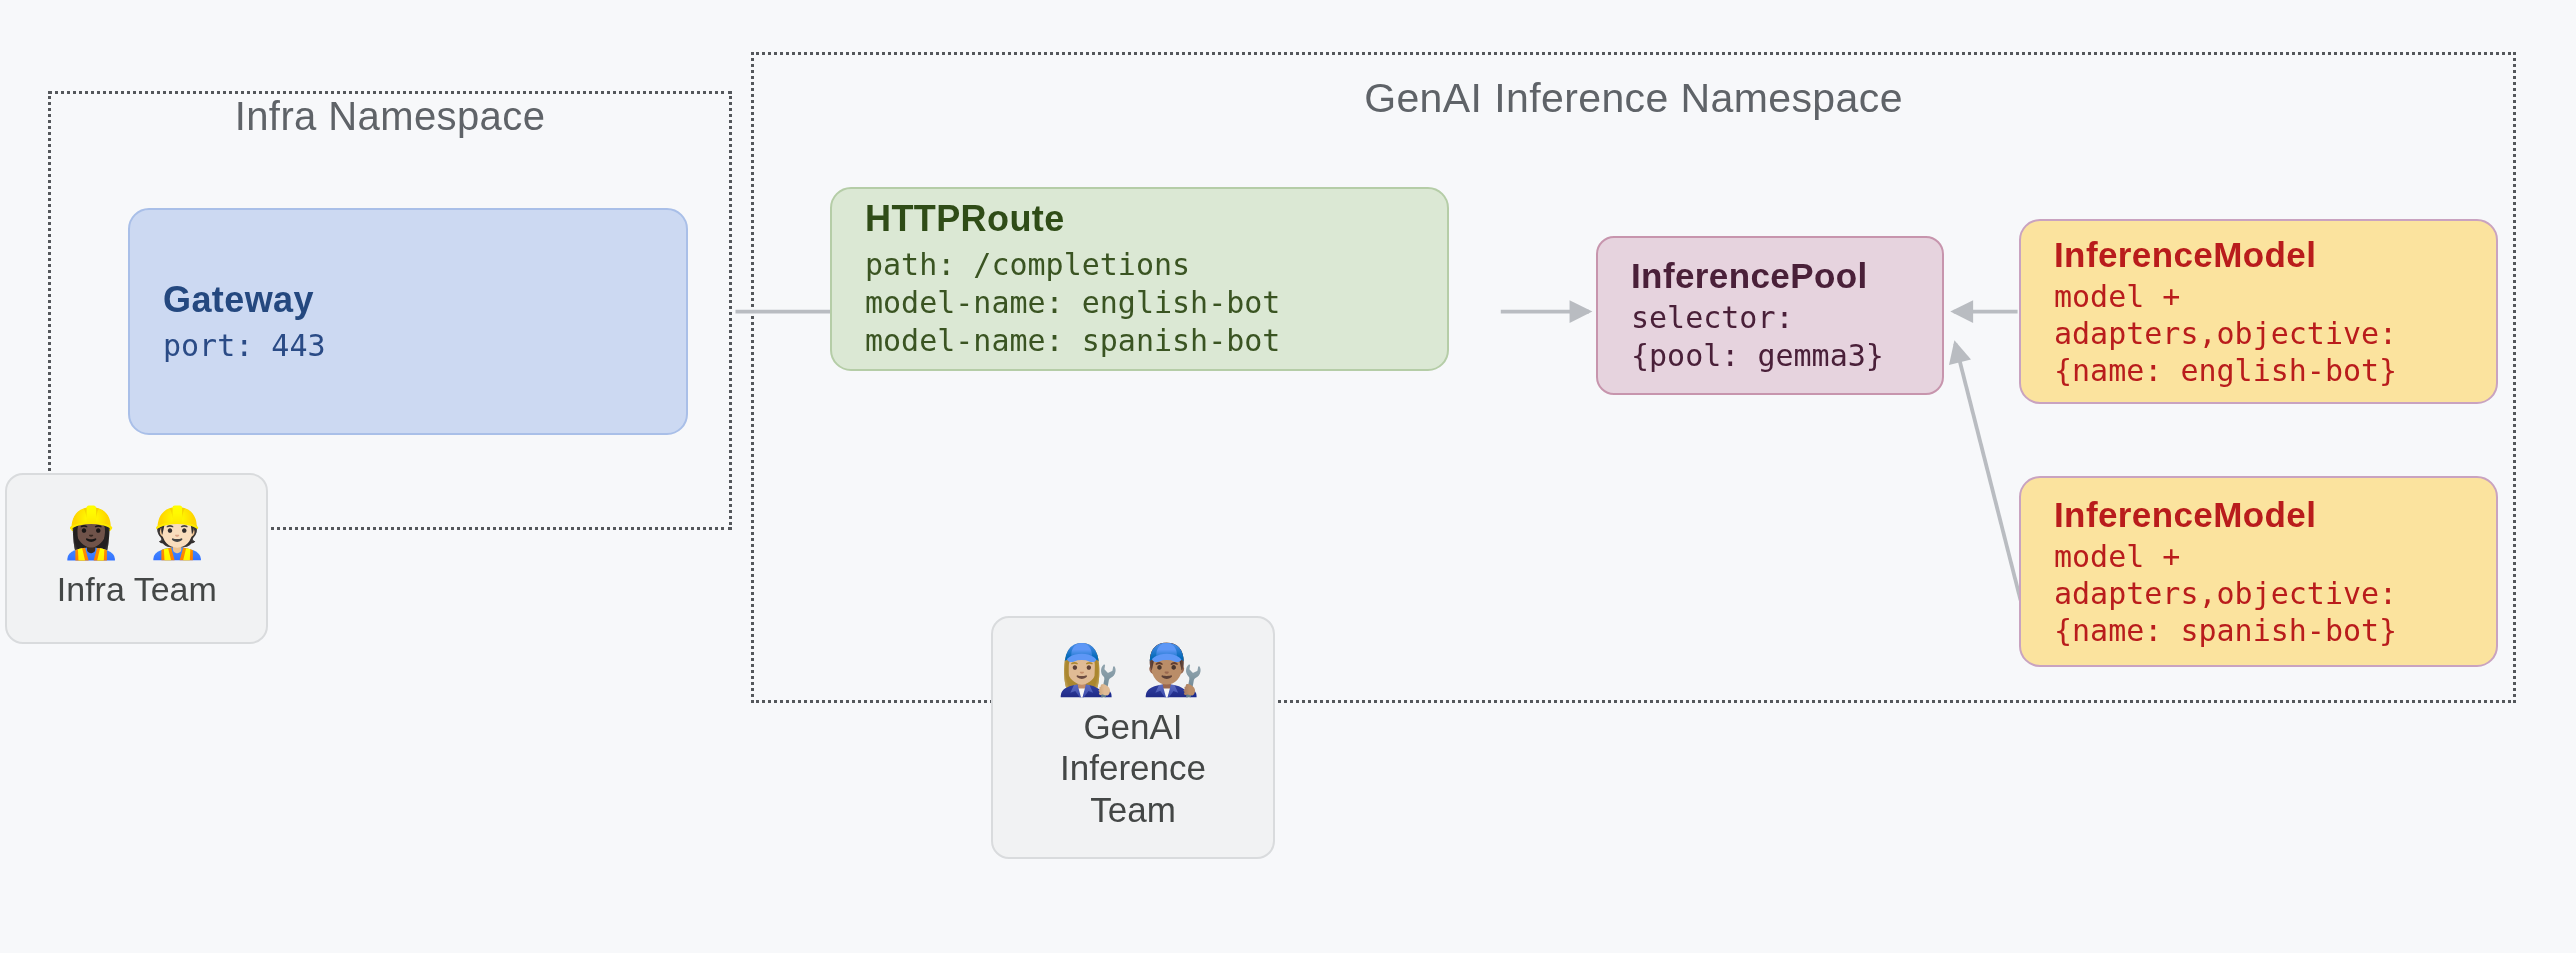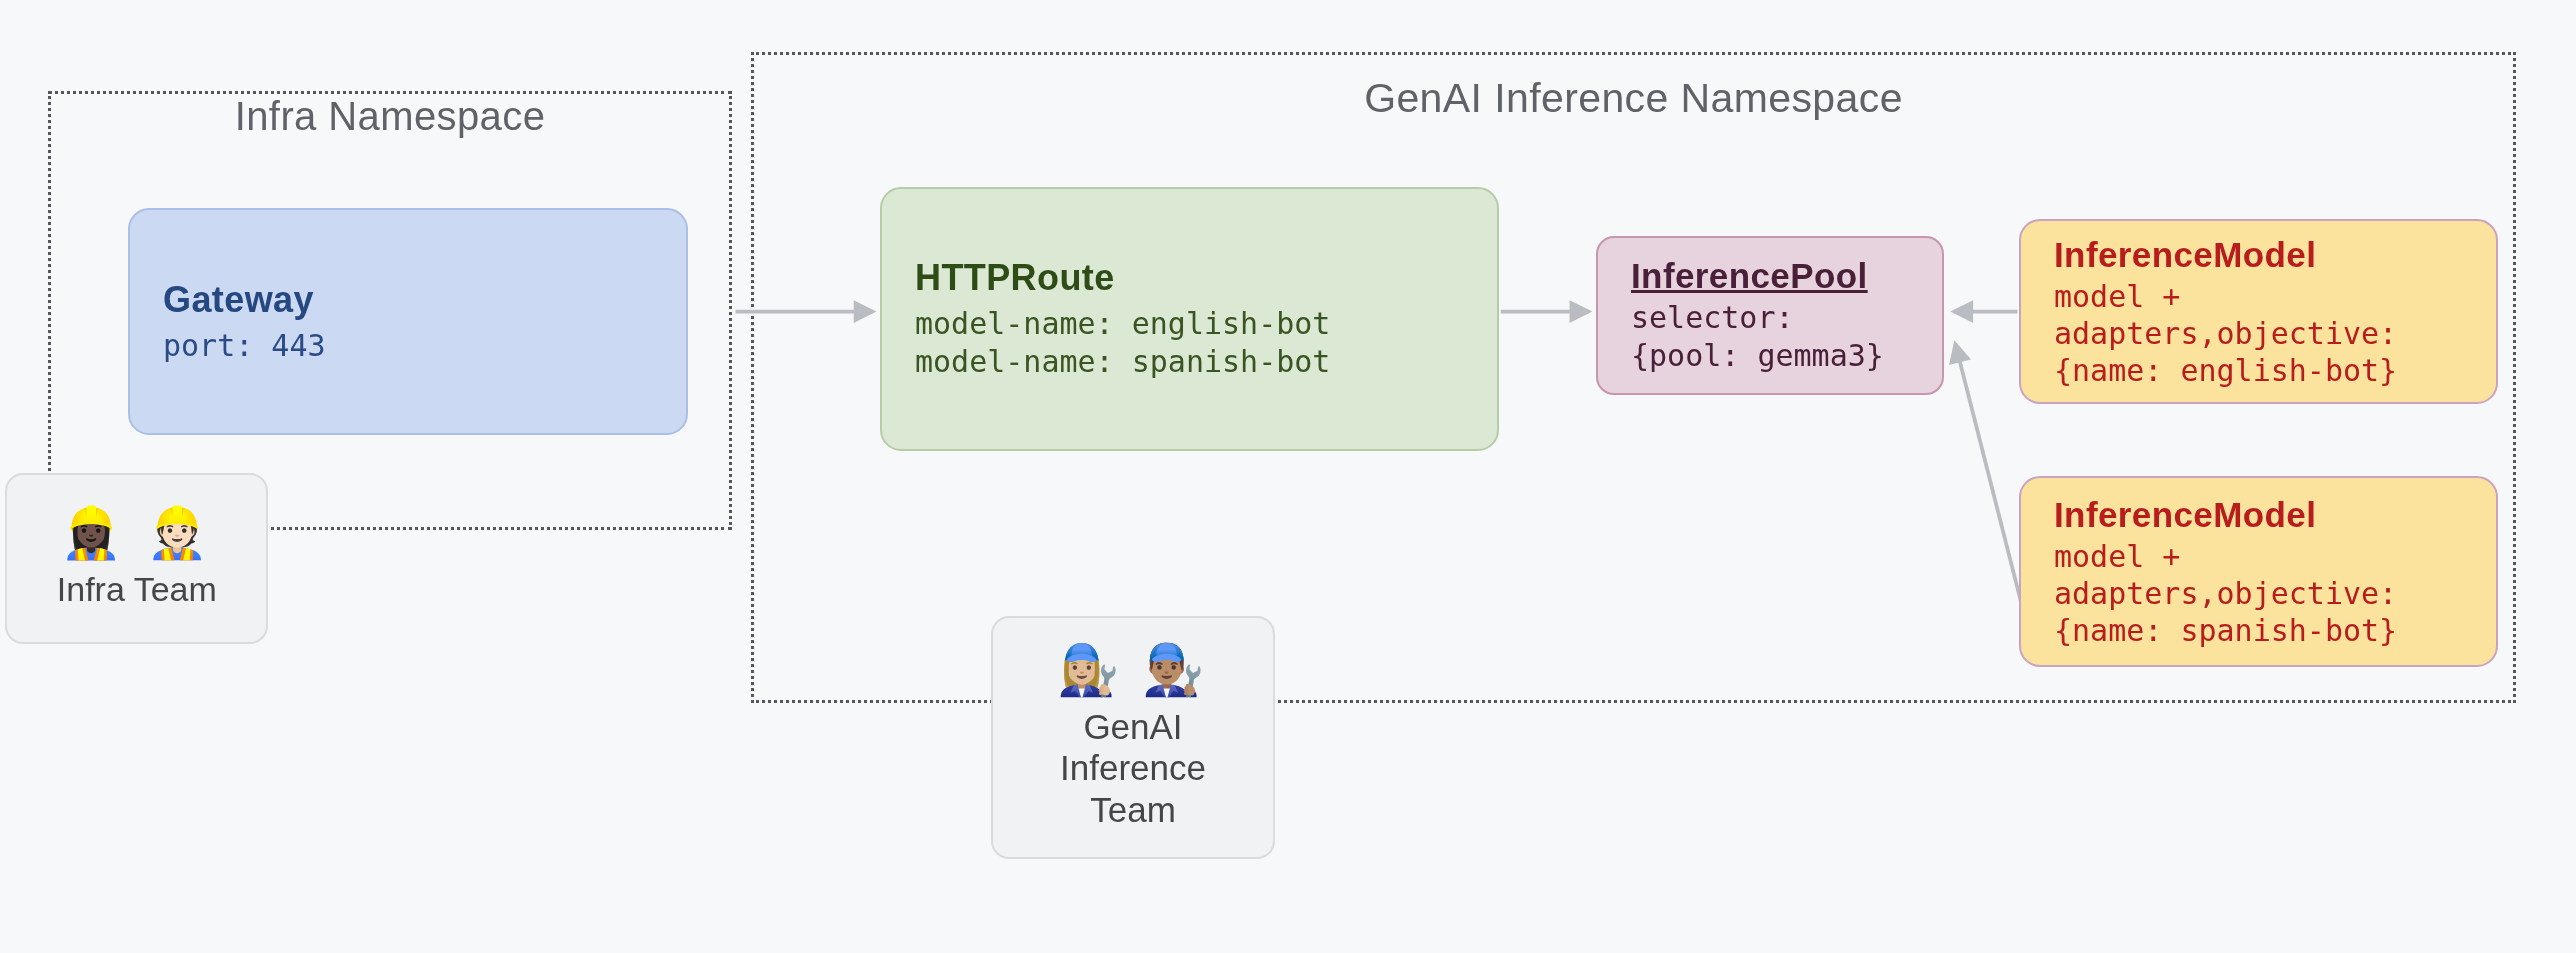--- a/index.html
+++ b/index.html
@@ -66,28 +66,28 @@
     font-family: "DejaVu Sans Mono", monospace;
     font-size: 30px;
     line-height: 38px;
     white-space: nowrap;
   }
 
   .gateway   { left: 128px;  top: 208px; width: 560px; height: 227px;
                background: #ccd9f2; border-color: #a9bfe8; color: #2a4b86; }
   .gateway .box-title { color: #24487f; }
 
-  .httproute { left: 880px; top: 187px; width: 619px; height: 264px;
+  .httproute { left: 830px; top: 187px; width: 619px; height: 184px;
                background: #dbe8d4; border-color: #b5cda7; color: #3a5422; }
   .httproute .box-title { color: #2f4c17; }
 
   .pool      { left: 1596px; top: 236px; width: 348px; height: 159px;
                background: #e6d3de; border-color: #c795ad; color: #4a2039;
                border-radius: 18px; }
-  .pool .box-title { font-size: 35px; margin-bottom: 3px; text-decoration: underline; }
+  .pool .box-title { font-size: 35px; margin-bottom: 3px; }
 
   .model-english { left: 2019px; top: 219px; width: 479px; height: 185px; }
   .model-spanish { left: 2019px; top: 476px; width: 479px; height: 191px; }
   .model {
     background: #fbe39e; border-color: #c9a3c0; color: #b91c1c;
   }
   .model .box-title { font-size: 35px; margin-bottom: 3px; }
   .model .mono { line-height: 37px; }
 
   
@@ -148,20 +148,21 @@
     <line x1="2658" y1="790" x2="2572" y2="452" marker-end="url(#arrowhead)"></line>
   </svg>
 
   <div class="box gateway">
     <div class="box-title">Gateway</div>
     <div class="mono">port: 443</div>
   </div>
 
   <div class="box httproute">
     <div class="box-title">HTTPRoute</div>
+    <div class="mono">path: /completions</div>
     <div class="mono">model-name: english-bot</div>
     <div class="mono">model-name: spanish-bot</div>
   </div>
 
   <div class="box pool">
     <div class="box-title">InferencePool</div>
     <div class="mono">selector:</div>
     <div class="mono">{pool: gemma3}</div>
   </div>
 

